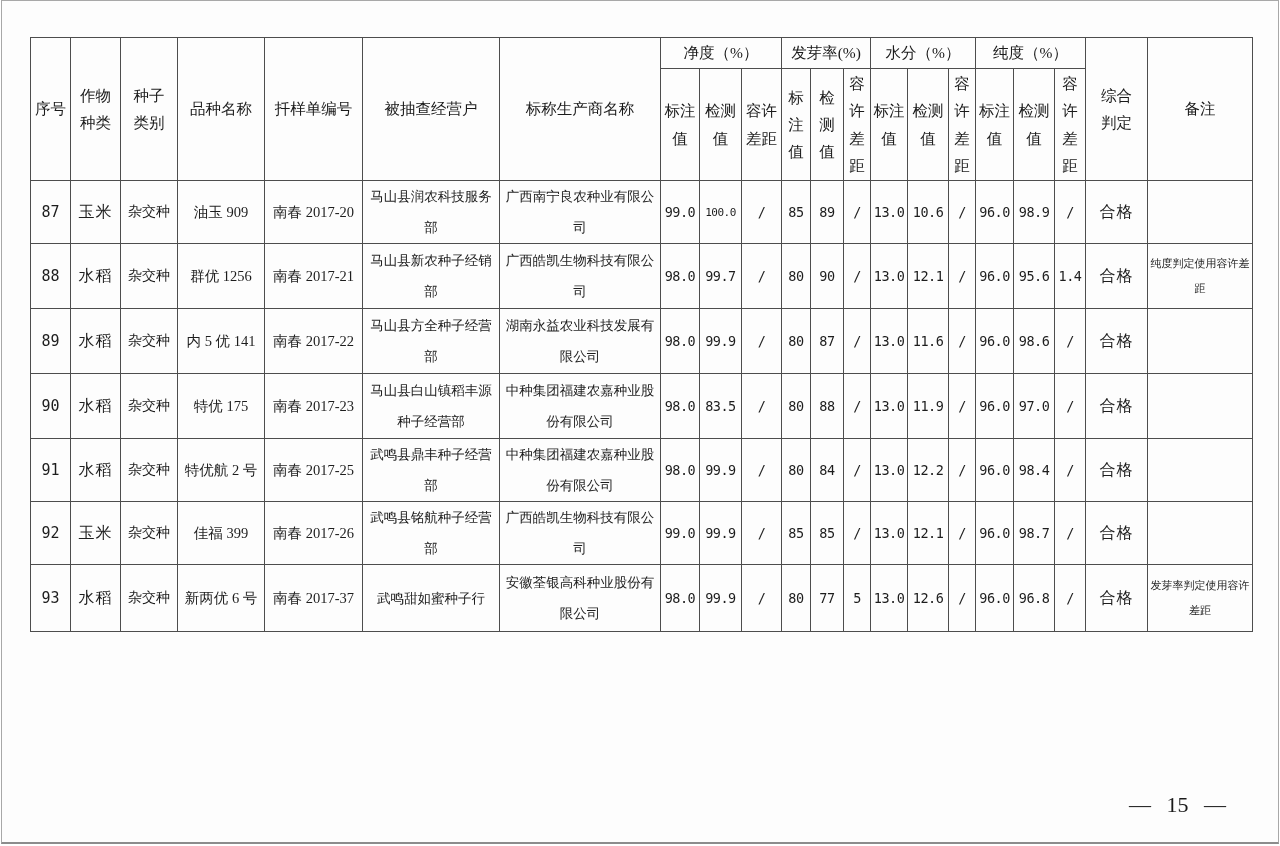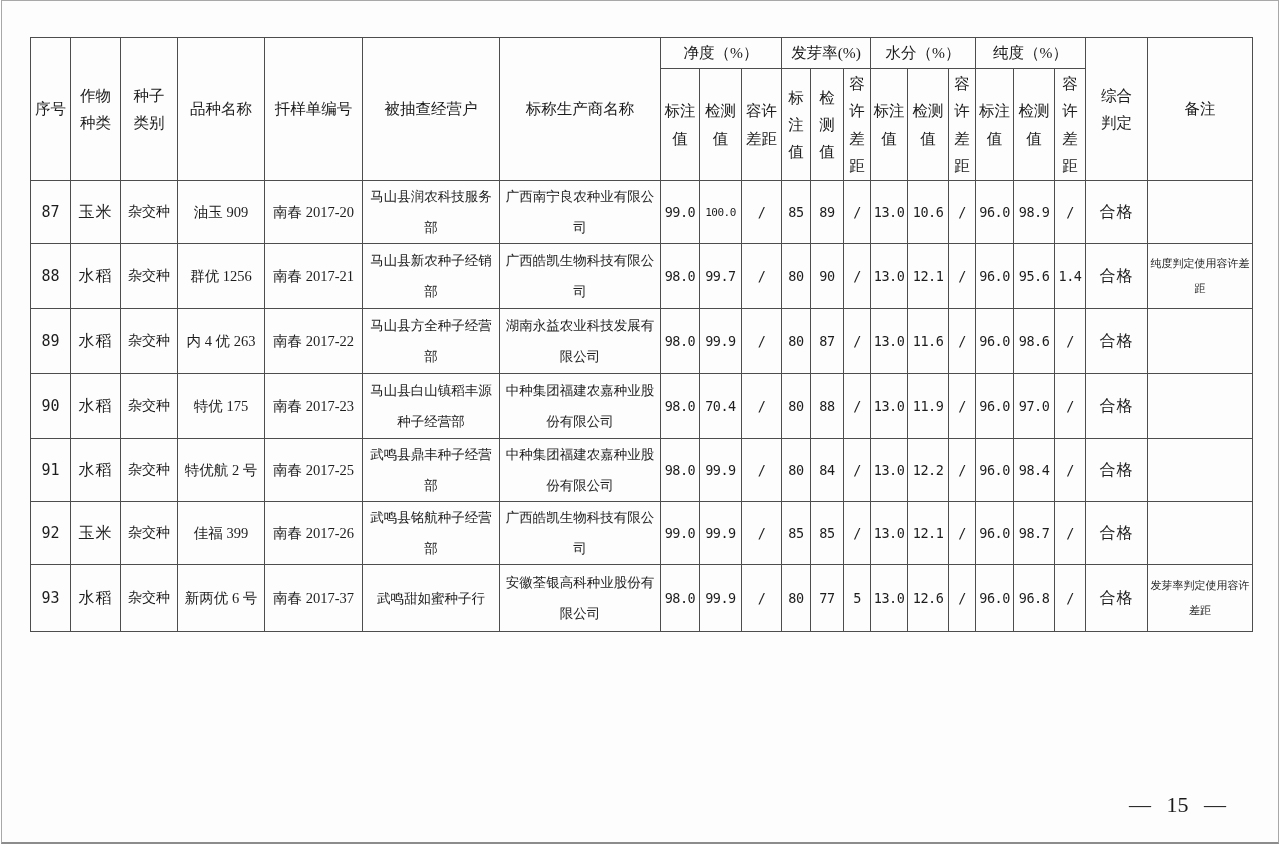--- a/index.html
+++ b/index.html
@@ -222,21 +222,21 @@
         <td class="num">95.6</td>
         <td class="num">1.4</td>
         <td class="c-verdict">合格</td>
         <td class="c-note">纯度判定使用容许差距</td>
       </tr>
 
       <tr>
         <td class="c-idx">89</td>
         <td class="c-crop">水稻</td>
         <td class="c-seed">杂交种</td>
-        <td class="c-mixed">内 4 优 263</td>
+        <td class="c-mixed">内 5 优 141</td>
         <td class="c-mixed">南春 2017-22</td>
         <td class="c-co">马山县方全种子经营部</td>
         <td class="c-co">湖南永益农业科技发展有限公司</td>
         <td class="num">98.0</td>
         <td class="num">99.9</td>
         <td class="num">/</td>
         <td class="num">80</td>
         <td class="num">87</td>
         <td class="num">/</td>
         <td class="num">13.0</td>
@@ -251,21 +251,21 @@
 
       <tr>
         <td class="c-idx">90</td>
         <td class="c-crop">水稻</td>
         <td class="c-seed">杂交种</td>
         <td class="c-mixed">特优 175</td>
         <td class="c-mixed">南春 2017-23</td>
         <td class="c-co">马山县白山镇稻丰源种子经营部</td>
         <td class="c-co">中种集团福建农嘉种业股份有限公司</td>
         <td class="num">98.0</td>
-        <td class="num">70.4</td>
+        <td class="num">83.5</td>
         <td class="num">/</td>
         <td class="num">80</td>
         <td class="num">88</td>
         <td class="num">/</td>
         <td class="num">13.0</td>
         <td class="num">11.9</td>
         <td class="num">/</td>
         <td class="num">96.0</td>
         <td class="num">97.0</td>
         <td class="num">/</td>

